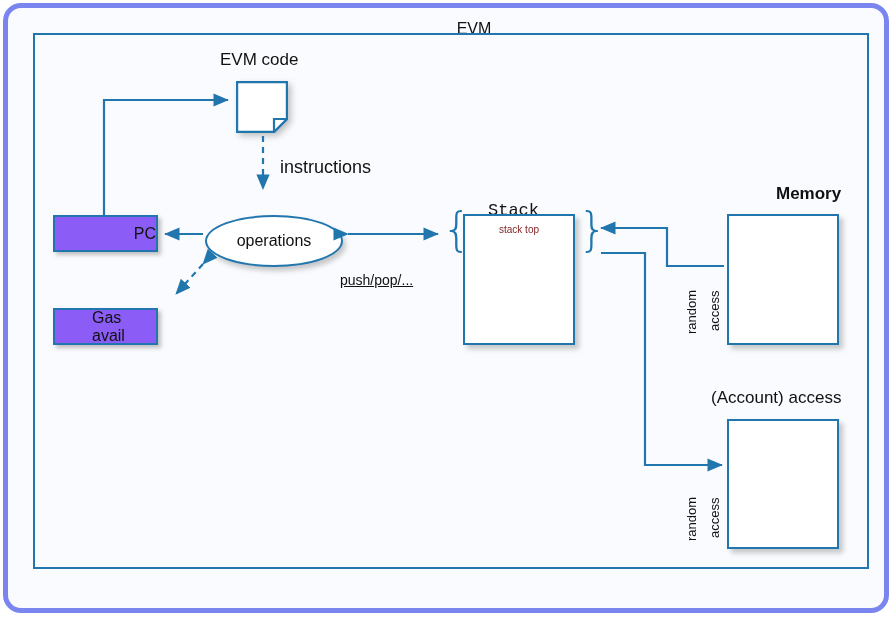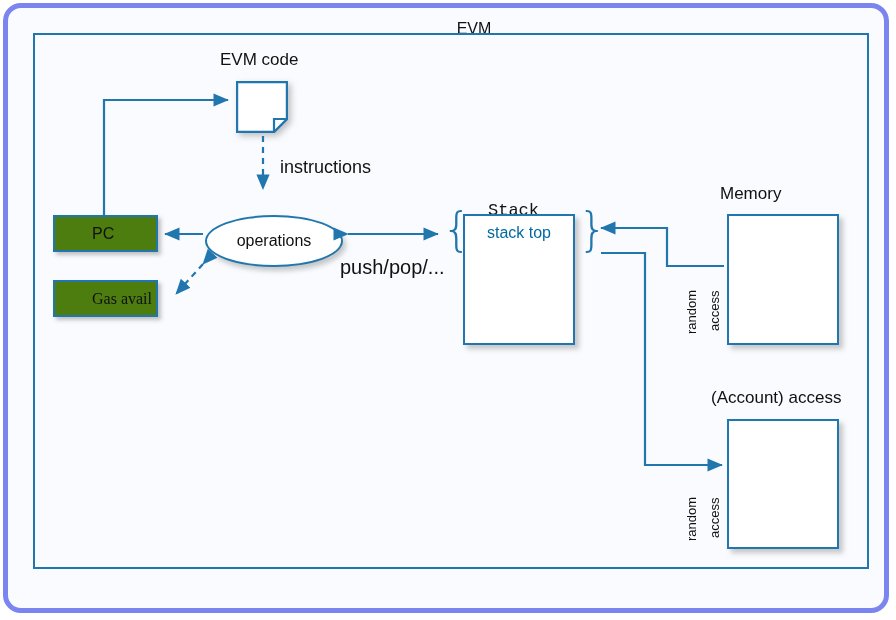--- a/index.html
+++ b/index.html
@@ -27,35 +27,35 @@
   .title{
     position:absolute;left:0;top:20px;width:896px;text-align:center;
     font-size:16px;color:#111;margin-left:26px;
   }
 
   
   .lbl{position:absolute;font-size:17px;color:#111;white-space:nowrap;}
 
   
   .pbox{
-    position:absolute;border:2px solid #2176ae;background:#4d7c0f;
+    position:absolute;border:2px solid #2176ae;background:#8b5cf6;
     box-sizing:border-box;
     box-shadow:3px 3px 4px rgba(120,120,120,0.45);
-    display:flex;align-items:center;justify-content:flex-start;
+    display:flex;align-items:center;justify-content:flex-end;
     font-size:16px;color:#111;padding-left:37px;
   }
   
   .cbox{
     position:absolute;border:2px solid #2176ae;background:#ffffff;
     box-sizing:border-box;
     box-shadow:4px 4px 5px rgba(120,120,120,0.4);
   }
   .cbox .top-text{
     position:absolute;left:0;top:8px;width:100%;text-align:center;
-    font-size:16px;color:#0369a1;
+    font-size:10px;color:#7f1d1d;
   }
 
   
   .note{position:absolute;filter:drop-shadow(3px 3px 3px rgba(120,120,120,0.45));}
 
   
   .ellipse{
     position:absolute;border:2px solid #2176ae;background:#ffffff;
     border-radius:50%;
     box-shadow:3px 4px 5px rgba(120,120,120,0.4);
@@ -92,43 +92,43 @@
     <svg width="52" height="52" viewBox="0 0 52 52">
       <path d="M1,1 L51,1 L51,38 L38,51 L1,51 Z" fill="#ffffff" stroke="#2176ae" stroke-width="2.4"></path>
       <path d="M51,38 L38,38 L38,51" fill="none" stroke="#2176ae" stroke-width="2.2"></path>
     </svg>
   </div>
 
   <div class="pbox" style="left:53px;top:215px;width:105px;height:37px;">
     <span>PC</span>
   </div>
 
-  <div class="pbox" style="left:53px;top:280px;width:105px;height:37px;font-family:Liberation Serif, serif;">
+  <div class="pbox" style="left:53px;top:308px;width:105px;height:37px;">
     <span>Gas avail</span>
   </div>
 
   <div class="ellipse" style="left:205px;top:215px;width:134px;height:48px;">
     <span>operations</span>
   </div>
 
   <div class="lbl" style="left:488px;top:201px;font-family:Liberation Mono, monospace;">Stack</div>
   <div class="cbox" style="left:463px;top:214px;width:112px;height:131px;">
     <div class="top-text">stack top</div>
   </div>
   <div class="brace" style="left:442px;top:206px;">{</div>
   <div class="brace" style="left:578px;top:206px;">}</div>
 
-  <div class="lbl" style="left:720px;top:184px;">Memory</div>
+  <div class="lbl" style="left:776px;top:184px;font-weight:bold;">Memory</div>
   <div class="cbox" style="left:727px;top:214px;width:112px;height:131px;"></div>
 
   <div class="lbl" style="left:711px;top:388px;">(Account) access</div>
   <div class="cbox" style="left:727px;top:419px;width:112px;height:130px;"></div>
 
   <div class="lbl" style="left:280px;top:157px;font-size:18px;">instructions</div>
-  <div class="lbl" style="left:340px;top:256px;font-size:20px;">push/pop/...</div>
+  <div class="lbl" style="left:340px;top:272px;font-size:14px;text-decoration:underline;">push/pop/...</div>
 
   <div class="vtext" style="left:684px;top:334px;">random</div>
   <div class="vtext" style="left:707px;top:331px;">access</div>
 
   <div class="vtext" style="left:684px;top:541px;">random</div>
   <div class="vtext" style="left:707px;top:538px;">access</div>
 
   <svg class="overlay">
     <defs>
       <marker id="ah" markerWidth="8" markerHeight="8" refX="6.6" refY="3" orient="auto">

